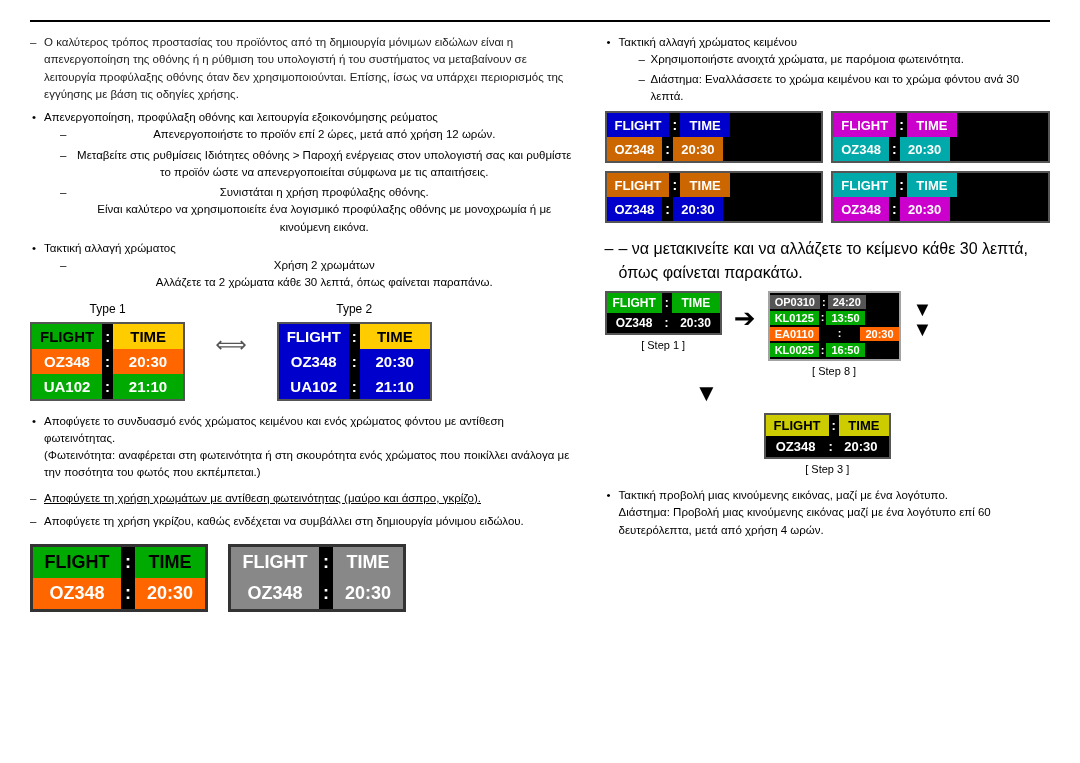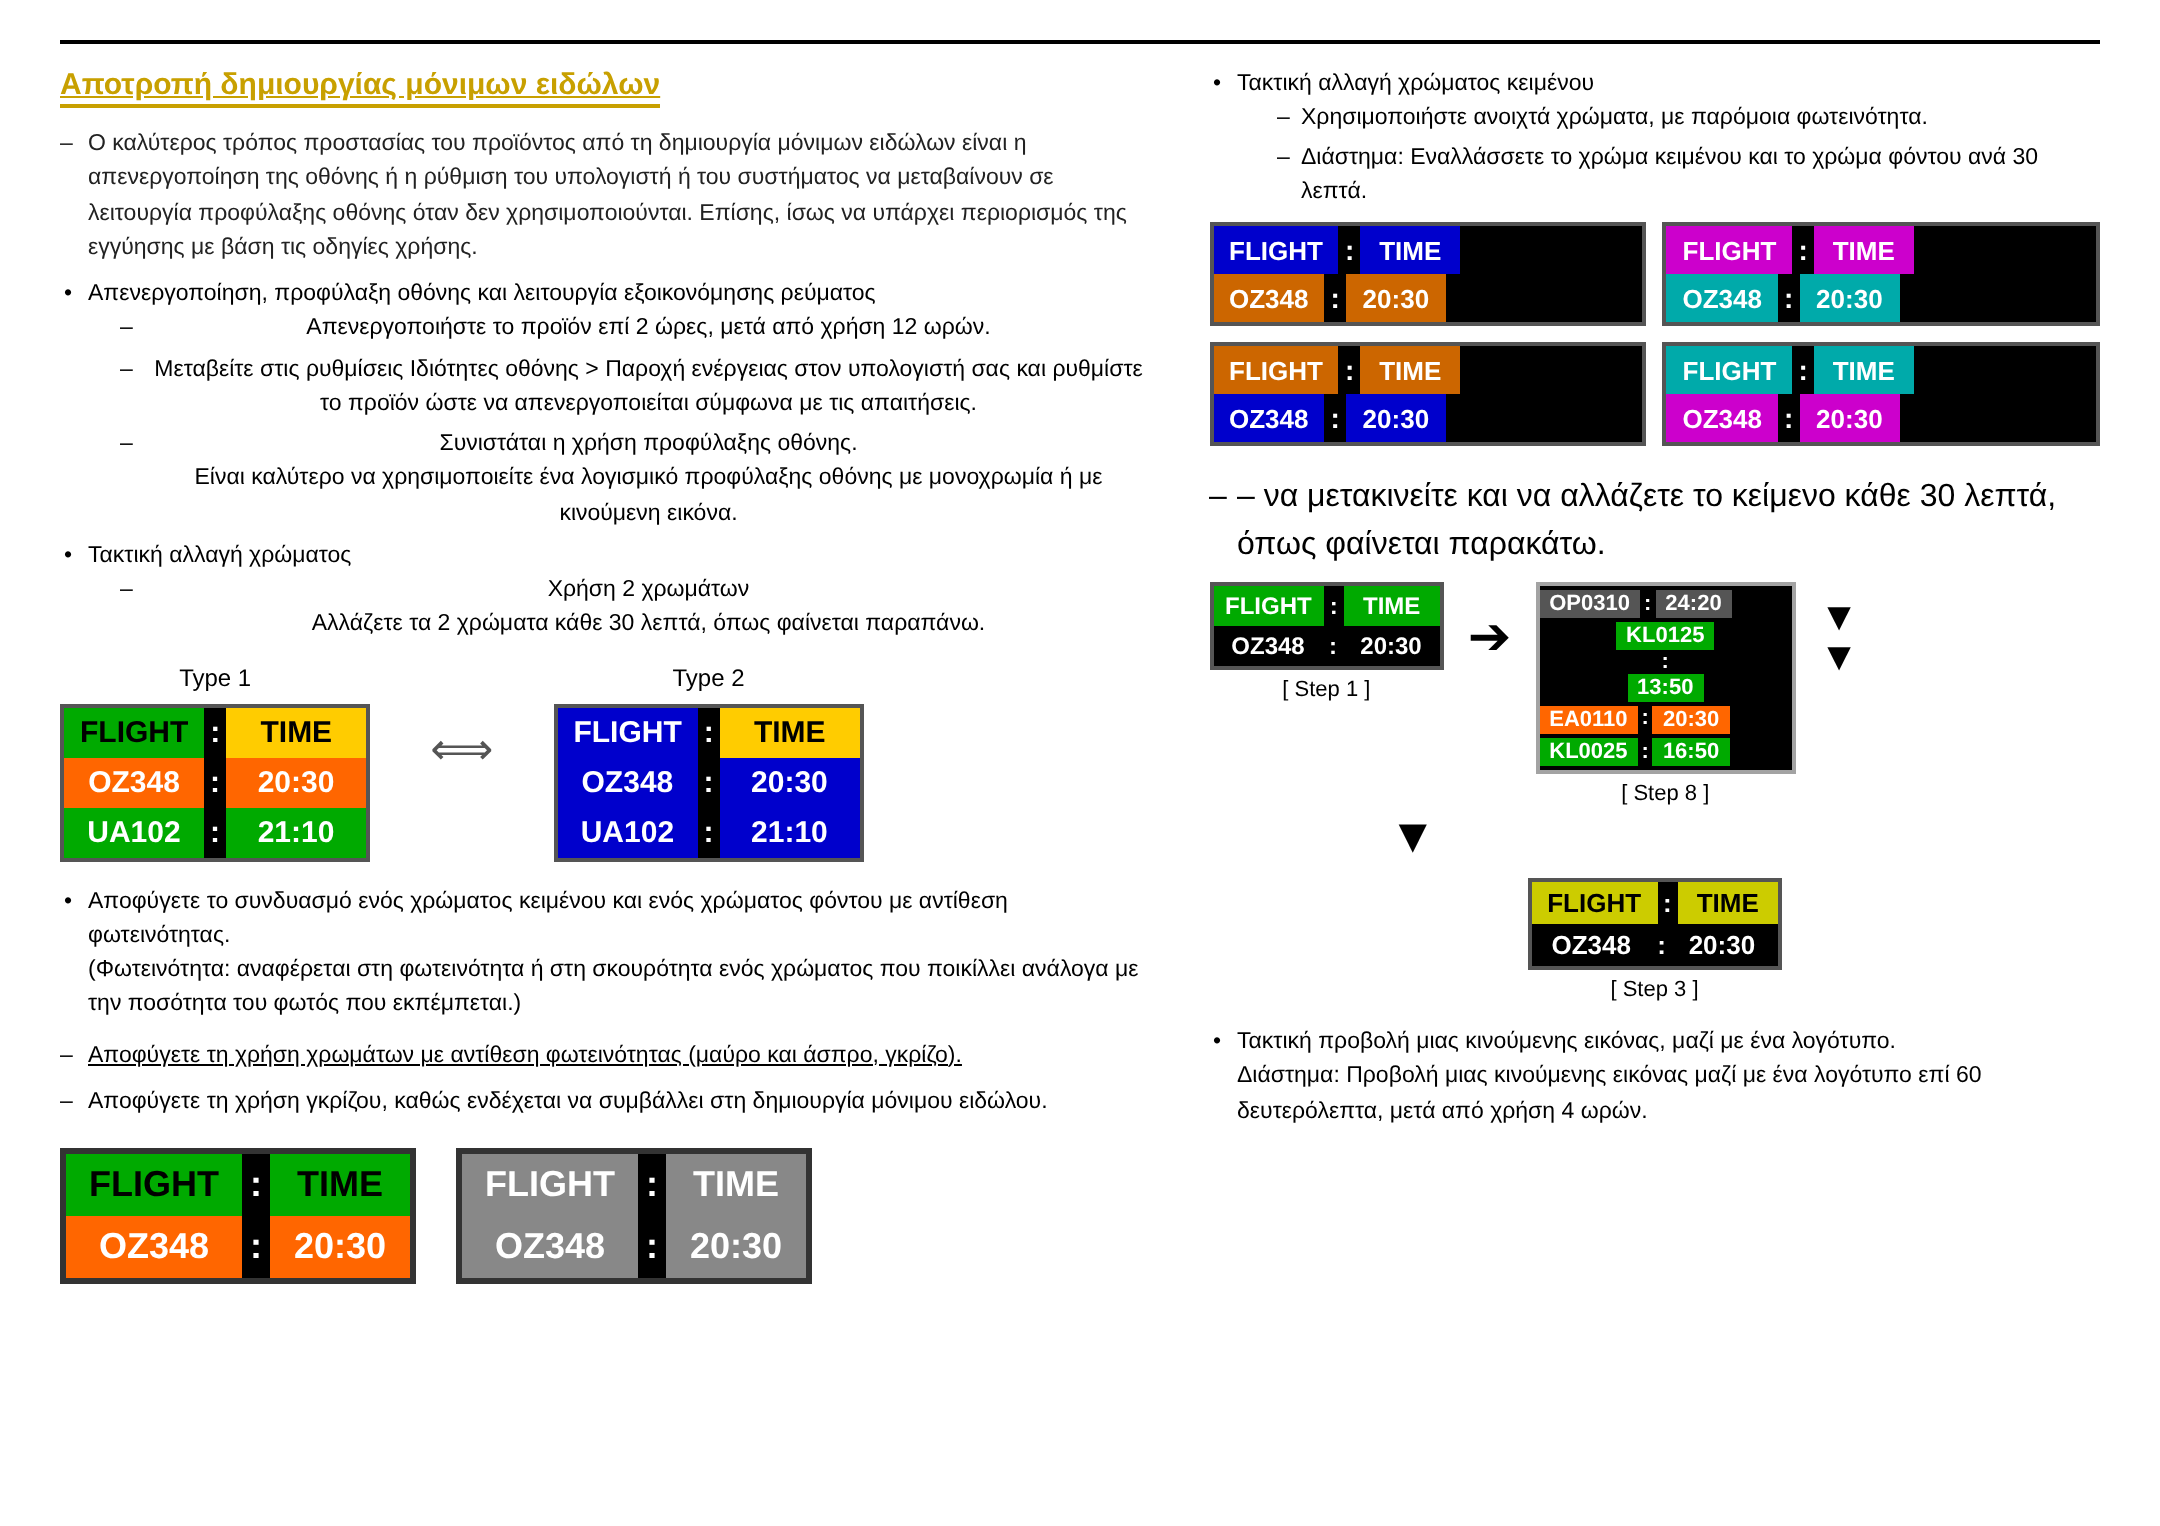--- a/index.html
+++ b/index.html
@@ -233,21 +233,20 @@
     .underline-text { text-decoration: underline; }
   </style>
 </head>
 <body>
 
 <div class="top-line"></div>
 
 <div class="page-layout">
 
   <div class="left-col">
-    <div class="section-title">Αποτροπή δημιουργίας μόνιμων ειδώλων</div>
     <div class="body-text em-dash-block">Ο καλύτερος τρόπος προστασίας του προϊόντος από τη δημιουργία μόνιμων ειδώλων είναι η απενεργοποίηση της οθόνης ή η ρύθμιση του υπολογιστή ή του συστήματος να μεταβαίνουν σε λειτουργία προφύλαξης οθόνης όταν δεν χρησιμοποιούνται. Επίσης, ίσως να υπάρχει περιορισμός της εγγύησης με βάση τις οδηγίες χρήσης.</div>
 
     <ul class="bullet-list">
       <li>
         <span>Απενεργοποίηση, προφύλαξη οθόνης και λειτουργία εξοικονόμησης ρεύματος</span>
         <ul class="dash-list">
           <li>Απενεργοποιήστε το προϊόν επί 2 ώρες, μετά από χρήση 12 ωρών.</li>
           <li>Μεταβείτε στις ρυθμίσεις Ιδιότητες οθόνης &gt; Παροχή ενέργειας στον υπολογιστή σας και ρυθμίστε το προϊόν ώστε να απενεργοποιείται σύμφωνα με τις απαιτήσεις.</li>
           <li>
             <span>Συνιστάται η χρήση προφύλαξης οθόνης.</span>
@@ -448,26 +447,26 @@
 
       <div style="display:flex;align-items:center;padding-top:12px;font-size:26px;">➔</div>
 
       <div class="step-block">
         <div style="background:#000;border:2px solid #a3a3a3;padding:2px 0;min-width:130px;">
           <div style="display:flex;align-items:center;margin-bottom:2px;">
             <span style="background:#555;color:#fff;font-weight:bold;font-size:11px;padding:1px 5px;min-width:48px;display:inline-block;">OP0310</span>
             <span style="color:#fff;font-weight:bold;font-size:11px;padding:0 2px;">:</span>
             <span style="background:#555;color:#fff;font-weight:bold;font-size:11px;padding:1px 5px;">24:20</span>
           </div>
-          <div style="display:flex;align-items:center;margin-bottom:2px;flex-direction:column;">
+          <div style="display:flex;align-items:flex-start;margin-bottom:2px;">
             <span style="background:#00aa00;color:#fff;font-weight:bold;font-size:11px;padding:1px 5px;min-width:48px;display:inline-block;">KL0125</span>
             <span style="color:#fff;font-weight:bold;font-size:11px;padding:0 2px;">:</span>
             <span style="background:#00aa00;color:#fff;font-weight:bold;font-size:11px;padding:1px 5px;">13:50</span>
           </div>
-          <div style="display:flex;align-items:flex-start;margin-bottom:2px;">
+          <div style="display:flex;align-items:flex-start;margin-bottom:2px;gap:17px;">
             <span style="background:#ff6600;color:#fff;font-weight:bold;font-size:11px;padding:1px 5px;min-width:48px;display:inline-block;">EA0110</span>
             <span style="color:#fff;font-weight:bold;font-size:11px;padding:0 2px;">:</span>
             <span style="background:#ff6600;color:#fff;font-weight:bold;font-size:11px;padding:1px 5px;">20:30</span>
           </div>
           <div style="display:flex;align-items:center;">
             <span style="background:#00aa00;color:#fff;font-weight:bold;font-size:11px;padding:1px 5px;min-width:48px;display:inline-block;">KL0025</span>
             <span style="color:#fff;font-weight:bold;font-size:11px;padding:0 2px;">:</span>
             <span style="background:#00aa00;color:#fff;font-weight:bold;font-size:11px;padding:1px 5px;">16:50</span>
           </div>
         </div>

